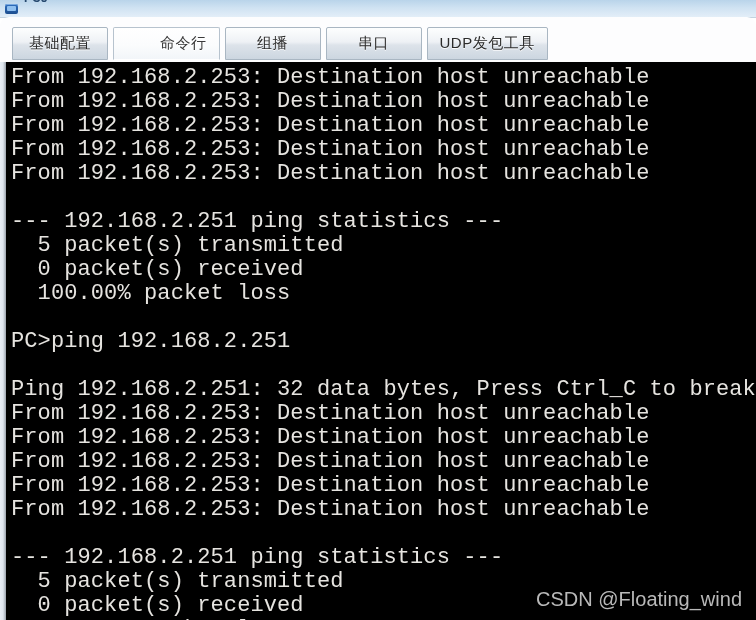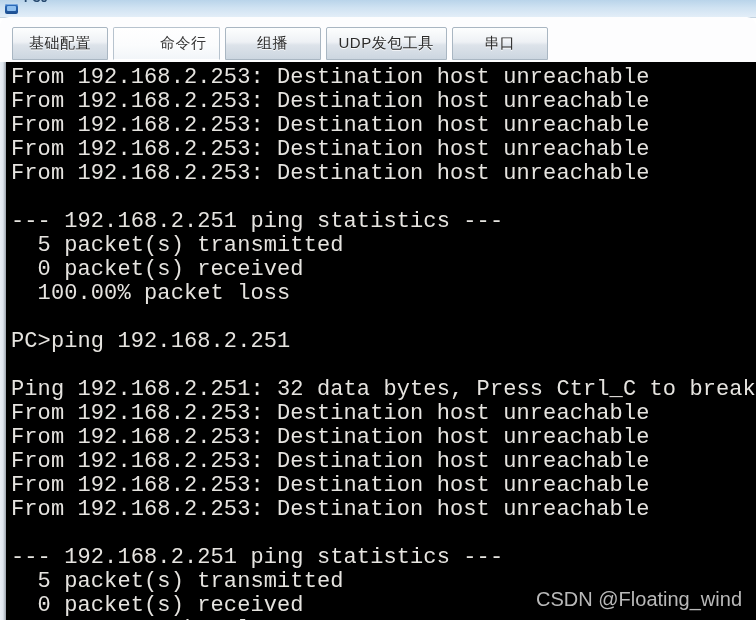--- a/index.html
+++ b/index.html
@@ -180,24 +180,24 @@
       <div class="tab">
         <span>基础配置</span>
       </div>
       <div class="tab active">
         <span>命令行</span>
       </div>
       <div class="tab">
         <span>组播</span>
       </div>
       <div class="tab">
+        <span>串口</span>
+      </div>
+      <div class="tab">
         <span>UDP发包工具</span>
-      </div>
-      <div class="tab">
-        <span>串口</span>
       </div>
     </div>
   </div>
 
   <div class="terminal">
     <div class="term-gutter"></div>
     <div class="term-body" id="term-body">
         <div class="term-line">From 192.168.2.253: Destination host unreachable</div>
         <div class="term-line">From 192.168.2.253: Destination host unreachable</div>
         <div class="term-line">From 192.168.2.253: Destination host unreachable</div>

